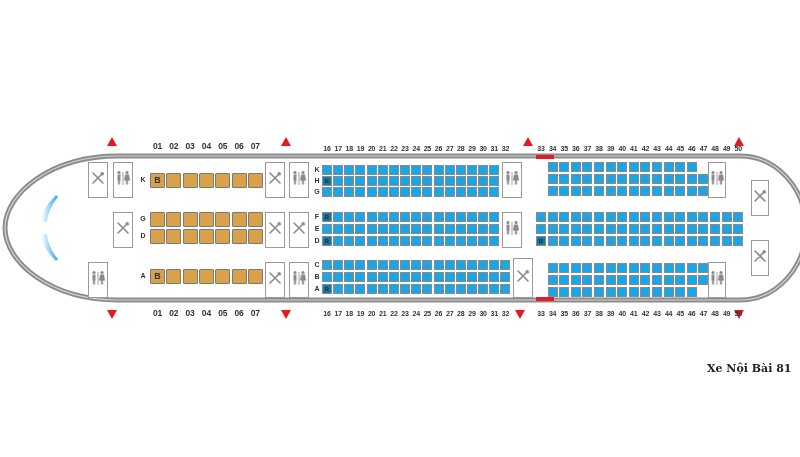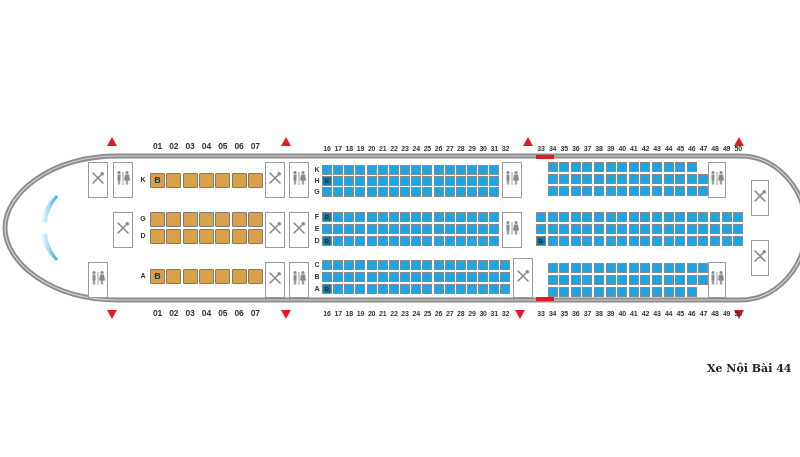--- a/index.html
+++ b/index.html
@@ -613,14 +613,14 @@
       <div class="seat eco" style="left: 605.6px; top: 287px;"></div>
       <div class="seat eco" style="left: 617.2px; top: 287px;"></div>
       <div class="seat eco" style="left: 628.8px; top: 287px;"></div>
       <div class="seat eco" style="left: 640.4px; top: 287px;"></div>
       <div class="seat eco" style="left: 652px; top: 287px;"></div>
       <div class="seat eco" style="left: 663.6px; top: 287px;"></div>
       <div class="seat eco" style="left: 675.2px; top: 287px;"></div>
       <div class="seat eco" style="left: 686.8px; top: 287px;"></div>
     </div>
 
-  <div class="watermark" style="left:707px; top:362px;">Xe Nội Bài 44</div>
+  <div class="watermark" style="left:707px; top:362px;">Xe Nội Bài 81</div>
 </div>
 
 </body></html>

